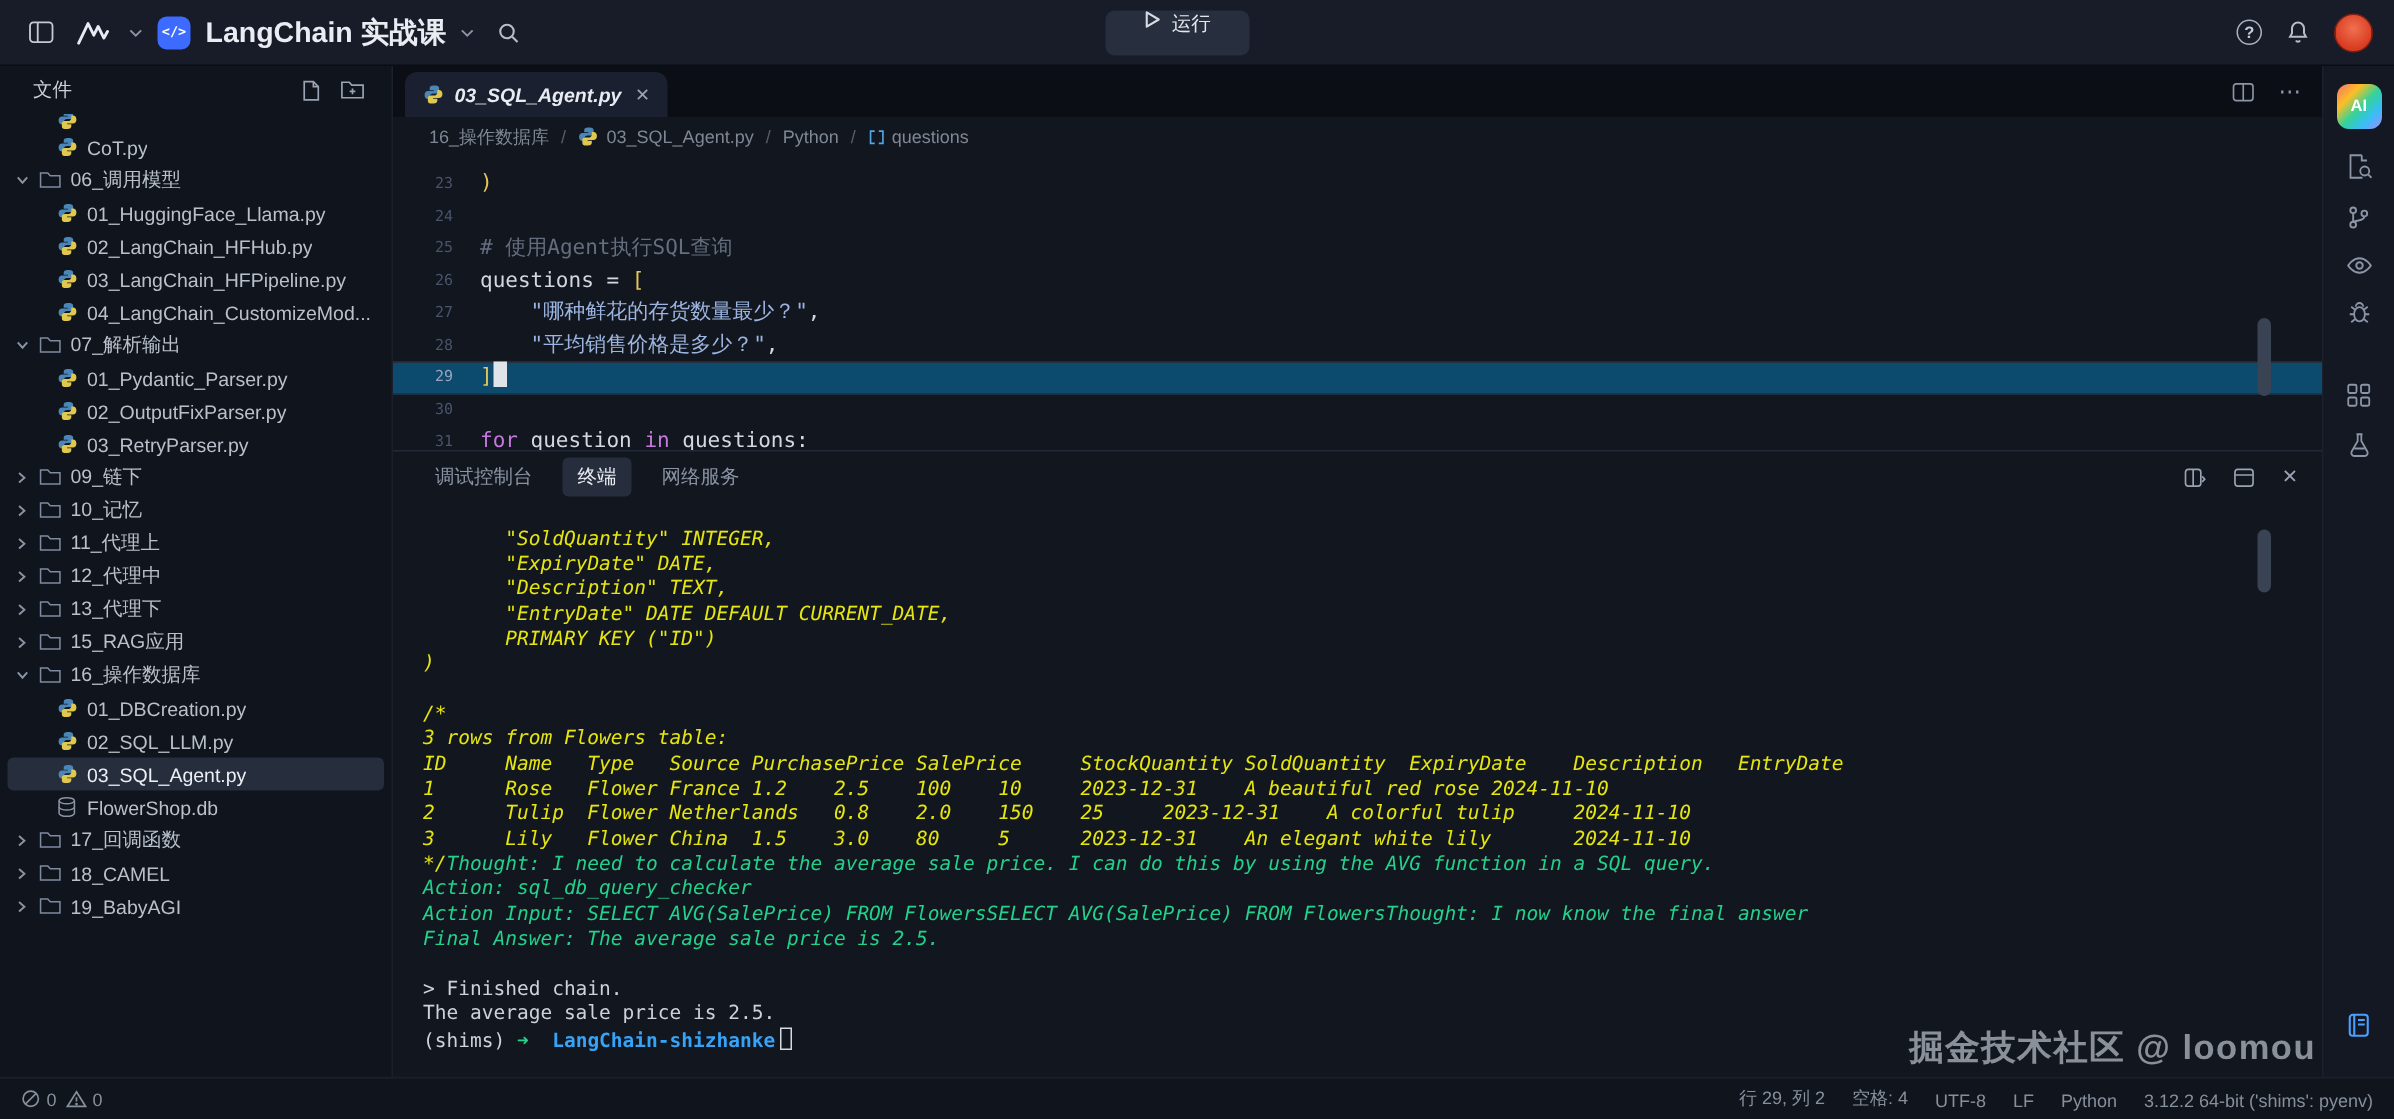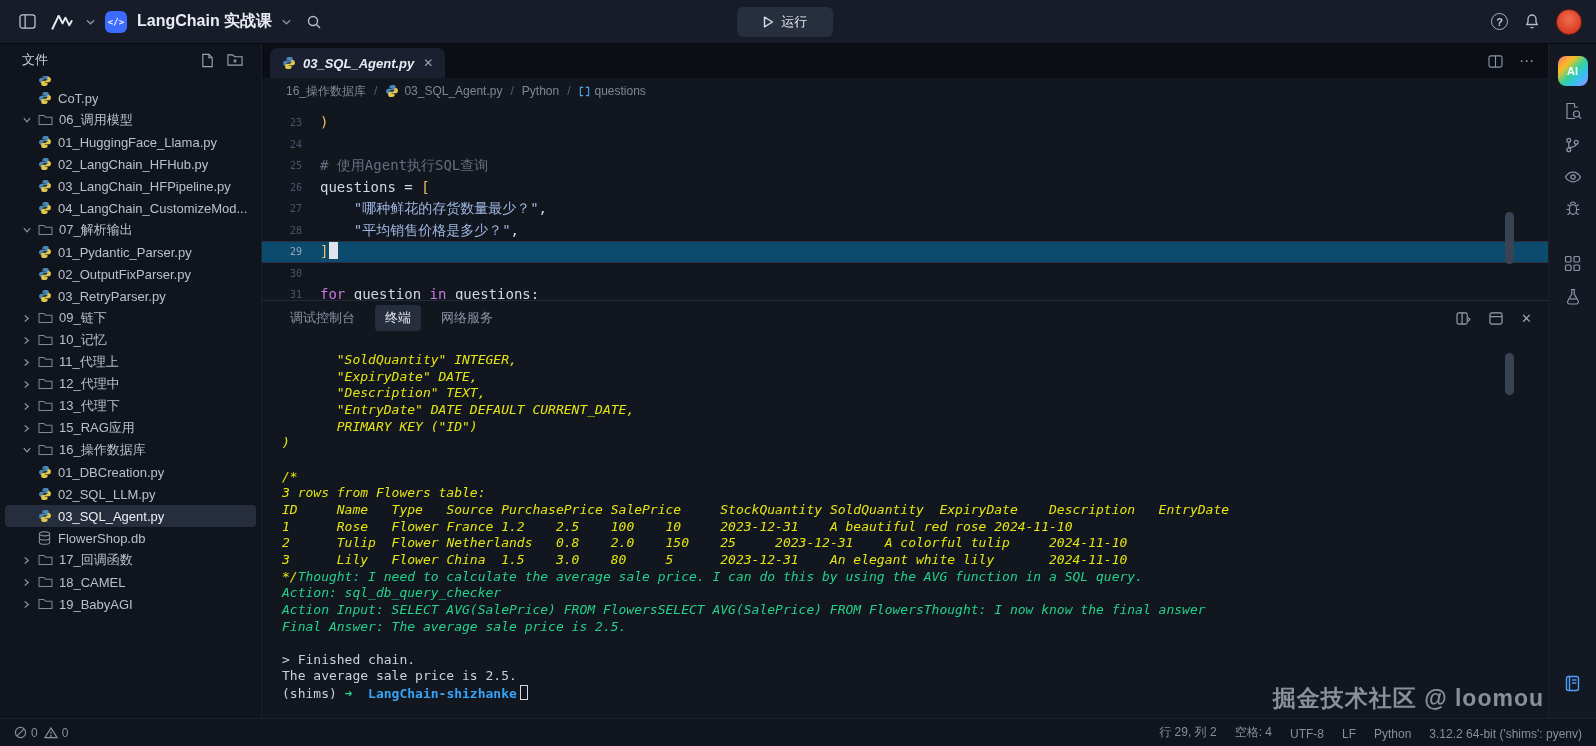--- a/index.html
+++ b/index.html
@@ -8,43 +8,43 @@
   .app{position:relative;width:1596px;height:746px;display:flex;flex-direction:column}
 
   
   .topbar{flex:0 0 44px;background:#171c28;display:flex;align-items:center;position:relative;
     border-bottom:1px solid #090c12;padding:0 14px}
   .tb-left{display:flex;align-items:center;gap:10px}
   .tb-icon{display:flex;align-items:center;justify-content:center;width:26px;height:26px;border-radius:5px;cursor:pointer}
   .chev svg{display:block}
   .proj-badge{width:22px;height:22px;border-radius:6px;background:#3d6bff;color:#fff;font-size:9px;
     display:flex;align-items:center;justify-content:center;font-weight:bold;font-family:"DejaVu Sans Mono",monospace}
-  .proj-name{font-weight:bold;color:#e9edf3;font-size:16px}
+  .proj-name{font-weight:bold;color:#e9edf3;font-size:19px}
   .run-btn{position:absolute;left:49.2%;transform:translateX(-50%);height:30px;min-width:96px;
-    background:#272e3d;border-radius:6px;display:flex;align-items:center;justify-content:center;
+    background:#272e3d;border-radius:6px;display:flex;justify-content:center;
     gap:7px;color:#e4e8ee;font-size:13px;cursor:pointer;padding:0 16px}
   .tb-right{margin-left:auto;display:flex;align-items:center;gap:16px}
   .help-badge{width:17px;height:17px;border-radius:50%;border:1.4px solid #aab2bf;color:#c3cad6;
     display:flex;align-items:center;justify-content:center;font-size:11px;font-weight:bold;cursor:pointer}
   .avatar{width:26px;height:26px;border-radius:50%;background:radial-gradient(circle at 50% 38%,#f0704f 0%,#d93c22 70%);
     border:1px solid #7c2013;cursor:pointer}
 
   
   .main{display:flex;height:674px}
 
   
   .sidebar{width:262px;background:#10141c;border-right:1px solid #1b212c;display:flex;flex-direction:column}
   .sb-head{height:32px;display:flex;align-items:center;padding:0 18px 0 22px;color:#c9cfd9;font-size:13px}
   .sb-head .flex1{flex:1}
   .sb-tools{display:flex;gap:12px}
   .sb-tools span{cursor:pointer;display:flex}
   #file-tree{flex:1;overflow:hidden;padding-top:0}
   .tree-row{height:22px;display:flex;align-items:center;gap:6px;cursor:pointer;
     padding-right:6px;color:#b9c0cb;white-space:nowrap}
-  .tree-row.lvl0{padding-left:22px}
+  .tree-row.lvl0{padding-left:10px}
   .tree-row.lvl1{padding-left:37px}
   .tree-row.sel{background:#262d3c;color:#eceff4;border-radius:4px;margin:0 5px;padding-left:32px}
   .tree-row.clip{height:11px;overflow:hidden;align-items:flex-end}
   .tree-row .chev{display:flex;width:10px}
   .tree-row .chev.open{transform:rotate(90deg)}
   .tree-row .ticon{display:flex;width:15px;justify-content:center}
   .tlabel{overflow:hidden;text-overflow:ellipsis}
 
   
   .editor-col{flex:1;min-width:0;display:flex;flex-direction:column;background:#12161f;position:relative}

